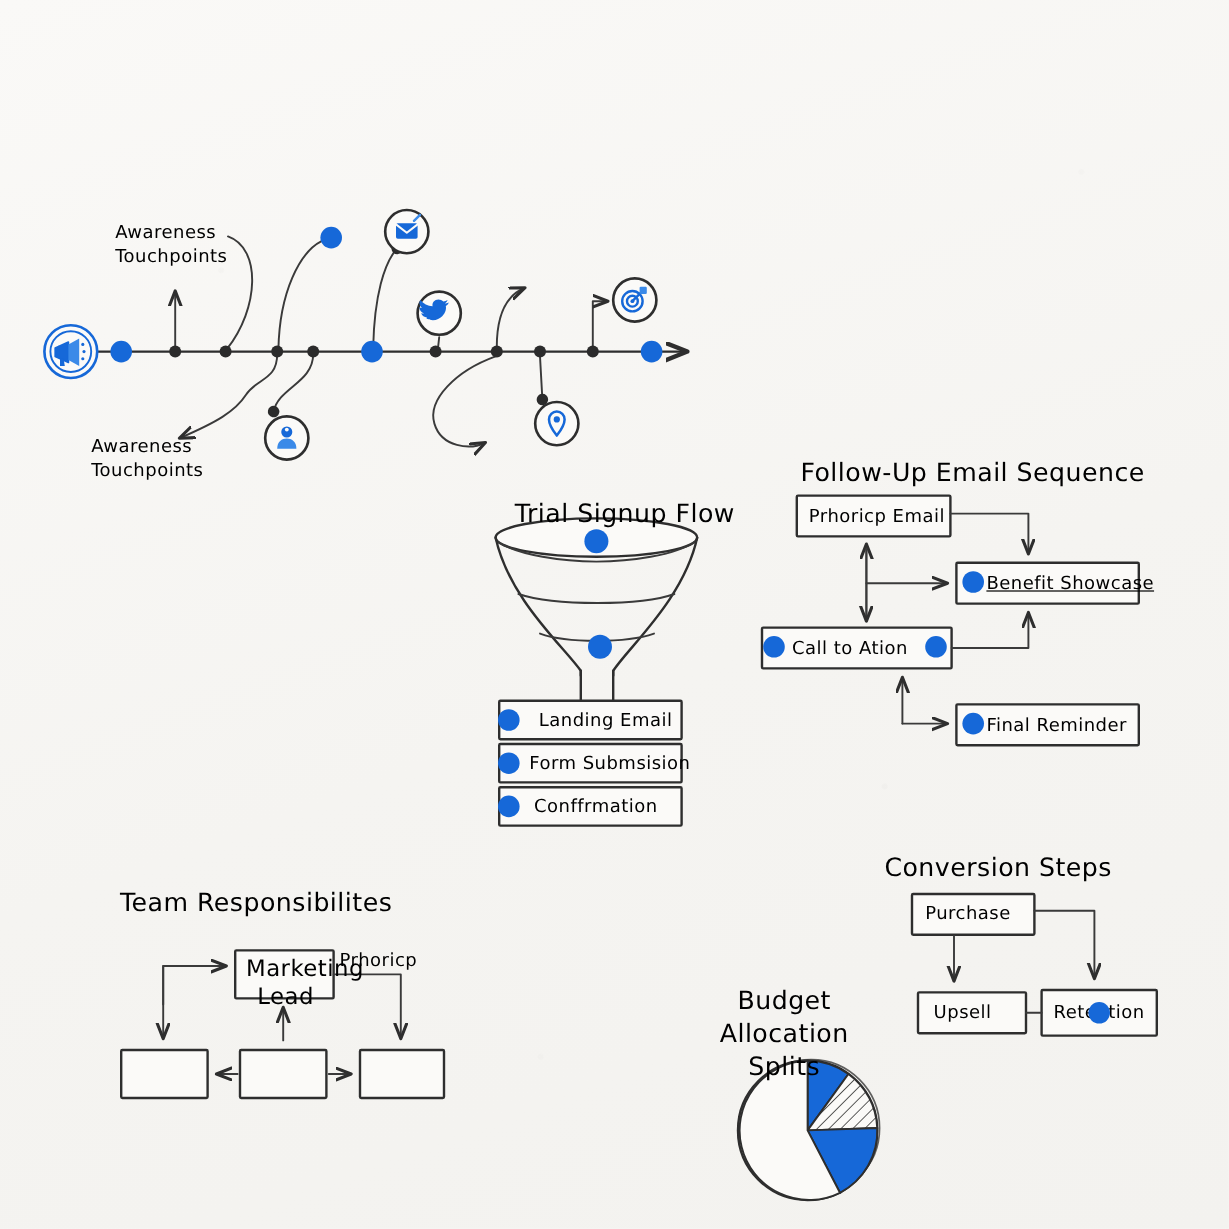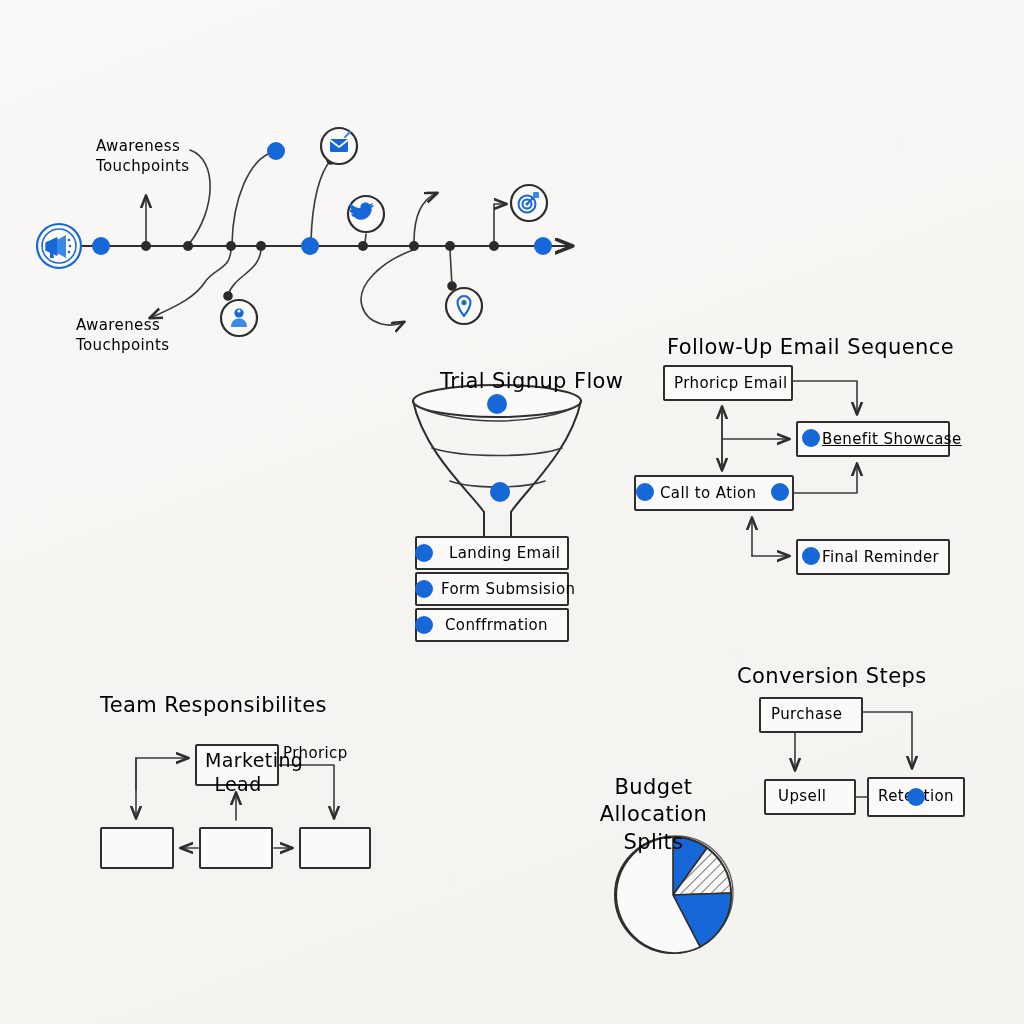--- a/index.html
+++ b/index.html
@@ -14,21 +14,21 @@
   #paper{
     position:absolute;inset:0;
     background:
       radial-gradient(circle at 18% 22%, rgba(0,0,0,.016) 0 2px, transparent 3px),
       radial-gradient(circle at 72% 64%, rgba(0,0,0,.014) 0 2px, transparent 3px),
       radial-gradient(circle at 44% 86%, rgba(0,0,0,.013) 0 2px, transparent 3px),
       radial-gradient(circle at 88% 14%, rgba(0,0,0,.012) 0 2px, transparent 3px),
       linear-gradient(160deg,#faf9f7 0%,#f5f4f1 55%,#f3f2ef 100%);
     pointer-events:none;
   }
-  #stage{position:absolute;inset:0;}
+  #stage{position:absolute;inset:0;margin-top:47px;}
   svg{position:absolute;top:0;left:0;width:1024px;height:1024px;overflow:visible;}
   .ink{fill:none;stroke:#2e2e2e;stroke-width:2;stroke-linecap:round;stroke-linejoin:round;}
   .ink-thin{fill:none;stroke:#3a3a3a;stroke-width:1.6;stroke-linecap:round;stroke-linejoin:round;}
   .boxline{fill:#fbfaf8;stroke:#2e2e2e;stroke-width:2;}
   .hand-text{
     font-family:"DejaVu Sans", sans-serif;
     fill:#242424;
     letter-spacing:.4px;
   }
   .ttl{font-size:21px;}
@@ -247,21 +247,21 @@
 
 <div style="position:absolute;left:96px;top:137px;line-height:1.32;text-align:left;">
   <div class="hand-text lbl">Awareness</div>
   <div class="hand-text lbl">Touchpoints</div>
 </div>
 <div style="position:absolute;left:76px;top:316px;line-height:1.32;text-align:left;">
   <div class="hand-text lbl">Awareness</div>
   <div class="hand-text lbl">Touchpoints</div>
 </div>
 
-<div class="hand-text ttl" style="position:absolute;left:440px;top:369px;">Trial Signup Flow</div>
+<div class="hand-text ttl" style="position:absolute;left:429px;top:369px;">Trial Signup Flow</div>
 
 <div class="hand-text lbl" style="position:absolute;left:449px;top:544px;">Landing Email</div>
 <div class="hand-text lbl" style="position:absolute;left:441px;top:580px;">Form Submsision</div>
 <div class="hand-text lbl" style="position:absolute;left:445px;top:616px;">Conffrmation</div>
 
 <div class="hand-text ttl" style="position:absolute;left:667px;top:335px;">Follow-Up Email Sequence</div>
 
 <div class="hand-text lbl" style="position:absolute;left:674px;top:374px;">Prhoricp Email</div>
 <div class="hand-text lbl" style="position:absolute;left:822px;top:430px;text-decoration:underline;">Benefit Showcase</div>
 <div class="hand-text lbl" style="position:absolute;left:660px;top:484px;">Call to Ation</div>

